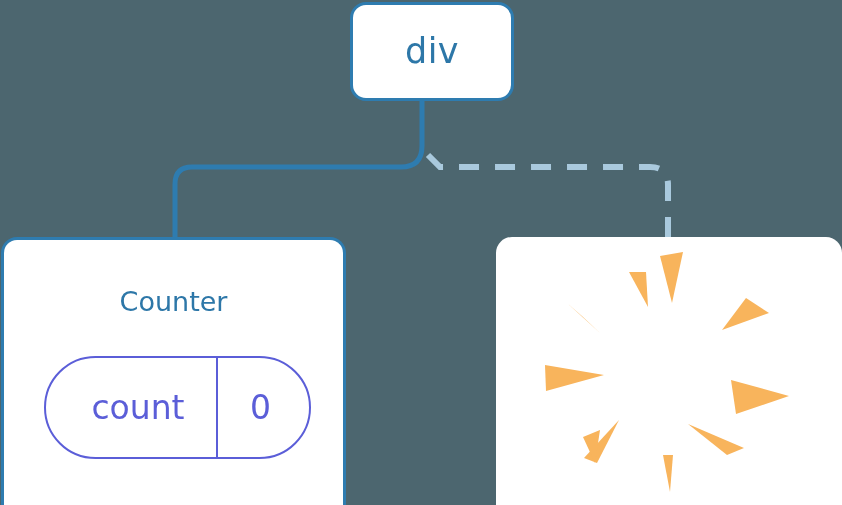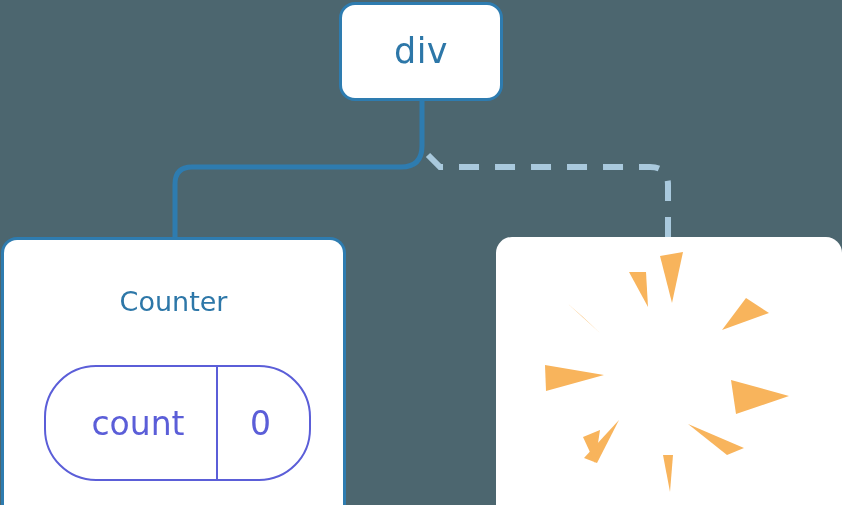--- a/index.html
+++ b/index.html
@@ -28,21 +28,21 @@
     pointer-events: none;
   }
 
   
   .node {
     position: absolute;
     background: #ffffff;
     border-radius: 14px;
   }
   #node-root {
-    left: 339px;
+    left: 350px;
     top: 2px;
     width: 164px;
     height: 99px;
     border: 3px solid #2e7cb0;
     border-radius: 16px;
     display: flex;
     align-items: center;
     justify-content: center;
   }
   .node-title-root {
@@ -77,27 +77,26 @@
     font-weight: 400;
     line-height: 1;
   }
 
   
   .state-pill {
     position: absolute;
     left: 40px;
     top: 116px;
     width: 267px;
-    height: 116px;
+    height: 103px;
     border: 2px solid #5b5ed8;
     border-radius: 52px;
     display: flex;
     align-items: stretch;
     background: transparent;
-    margin-top: 9px;
   }
   .state-key {
     flex: 0 0 172px;
     display: flex;
     align-items: center;
     justify-content: center;
     color: #5b5ed8;
     font-size: 33px;
     border-right: 2px solid #5b5ed8;
     line-height: 1;

